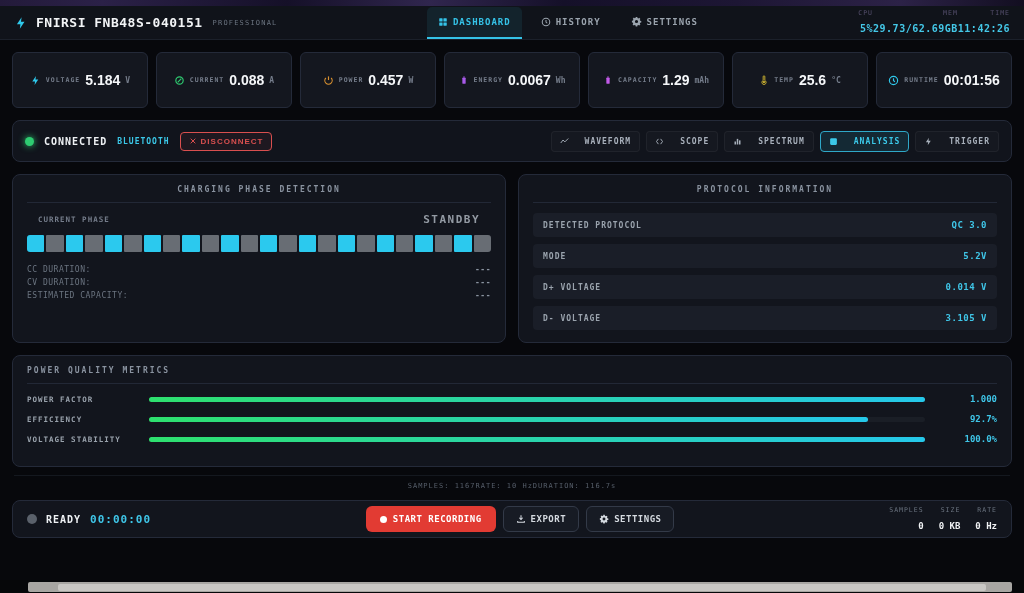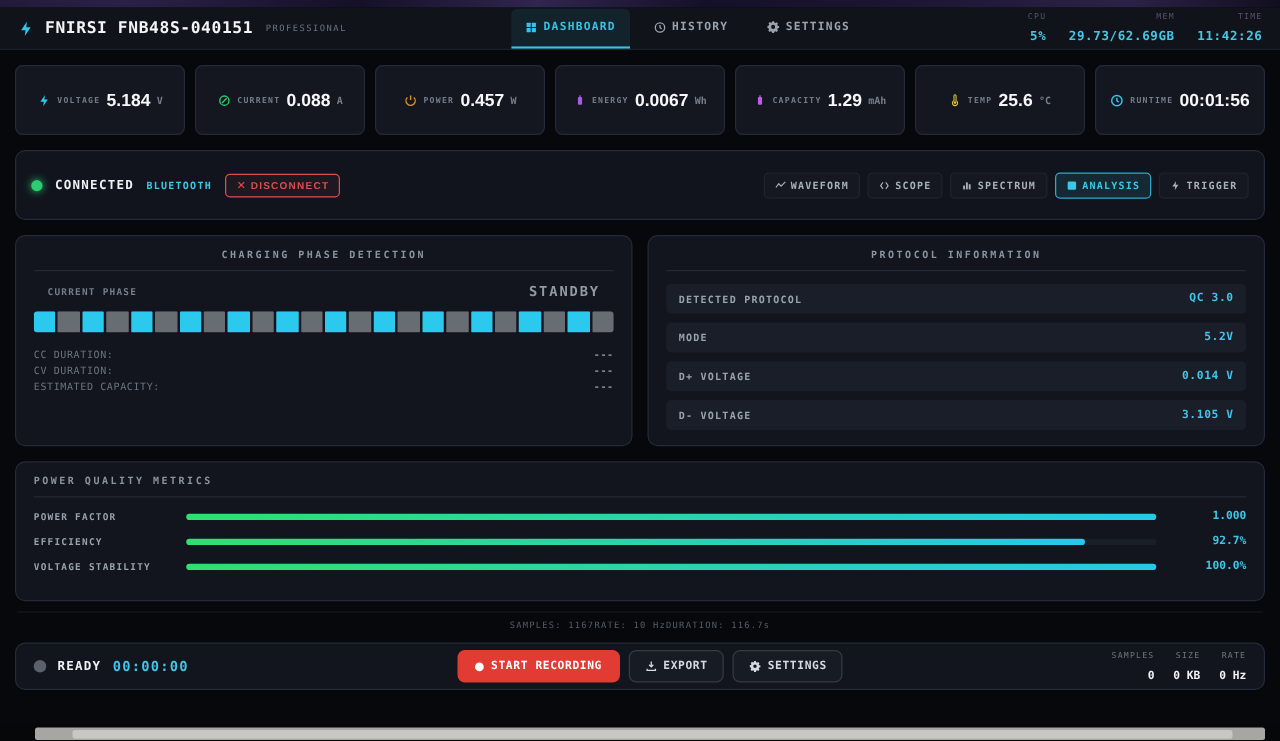--- a/index.html
+++ b/index.html
@@ -18,45 +18,45 @@
     display:flex; align-items:center; justify-content:space-between; padding:0 14px; }
   .brand { display:flex; align-items:center; gap:8px; }
   .logo { color:#2fc9ec; display:flex; }
   .brand-title { font-weight:700; font-size:13px; color:#f2f4f6; letter-spacing:.5px; }
   .brand-badge { font-size:7px; color:#6b7480; letter-spacing:1.2px; margin-left:2px; }
   .tabs { display:flex; gap:8px; align-items:stretch; height:32px; }
   .tab { display:flex; gap:5px; align-items:center; font-weight:700; font-size:9px;
     letter-spacing:1px; color:#9aa3ad; padding:0 11px; cursor:pointer; border-bottom:2px solid transparent; }
   .tab.active { color:#35c3e8; background:rgba(53,195,232,.09); border-bottom:2px solid #35c3e8;
     border-radius:5px 5px 0 0; }
-  .sys-stats { display:flex; gap:18px; }
+  .sys-stats { display:flex; }
   .sys-stat { text-align:right; }
   .sys-stat .lbl { font-size:6.5px; color:#56506e; letter-spacing:1px; display:block; }
   .sys-stat .val { font-size:10px; font-weight:700; color:#44c8e8; letter-spacing:.5px; }
   
   .metrics { display:flex; gap:8px; margin:12px 12px 0; }
   .metric-card { flex:1; height:56px; background:#14171f; border:1px solid #242a39;
     border-radius:6px; display:flex; align-items:center; justify-content:center; gap:5px; }
   .mi { display:flex; align-items:center; }
   .m-label { font-weight:700; font-size:6.5px; color:#757d8b; letter-spacing:1px; }
   .m-value { font-family:"Liberation Sans", sans-serif; font-weight:700; font-size:14px; color:#f5f7f9; }
   .m-unit { font-weight:700; font-size:8px; color:#757d8b; }
   .c-cyan{color:#2fc9ec;} .c-green{color:#2ecc71;} .c-orange{color:#d8902f;}
   .c-purple{color:#a85ae8;} .c-magenta{color:#c25ae8;} .c-yellow{color:#e6c832;}
   
-  .conn-bar { margin:12px; height:56px; background:#11141c; border:1px solid #242a39;
+  .conn-bar { margin:12px; height:42px; background:#11141c; border:1px solid #242a39;
     border-radius:8px; display:flex; align-items:center; padding:0 12px; gap:10px; }
   .conn-dot { width:9px; height:9px; border-radius:50%; background:#2ecc71; box-shadow:0 0 7px #2ecc71; }
   .conn-status { font-weight:700; font-size:10px; color:#eef1f4; letter-spacing:1px; }
   .conn-transport { font-weight:700; font-size:8px; color:#3bc8e8; letter-spacing:1px; }
   .disconnect-btn { display:flex; align-items:center; gap:4px; border:1px solid #d94f4f;
     color:#d94f4f; background:rgba(217,79,79,.07); font-weight:700; font-size:8px;
     letter-spacing:1px; padding:4px 8px; border-radius:4px; cursor:pointer; }
   .view-btns { margin-left:auto; display:flex; gap:6px; align-items:center; }
-  .view-btn { display:flex; align-items:center; gap:4px; font-weight:700; font-size:8px;
+  .view-btn { display:flex; align-items:center; gap:16px; font-weight:700; font-size:8px;
     letter-spacing:1px; color:#a8b0bb; padding:5px 8px; border-radius:4px;
     border:1px solid rgba(255,255,255,.05); background:rgba(255,255,255,.02); cursor:pointer; }
   .view-btn.active { color:#3bc8e8; border-color:#2fa8c8; background:rgba(53,195,232,.12); }
   
   .panels { margin:12px; display:grid; grid-template-columns:1fr 1fr; gap:12px;text-align:center; }
   .panel { background:#12151d; border:1px solid #242a39; border-radius:8px; padding:10px 14px 12px; }
   .panel-title { font-weight:700; font-size:8px; letter-spacing:2px; color:#8a93a0;
     padding-bottom:8px; border-bottom:1px solid #222836; margin-bottom:10px; }
   .phase-row { display:flex; justify-content:space-between; align-items:center; margin:6px 11px 9px; }
   .phase-label { font-weight:700; font-size:7.5px; color:#757d8b; letter-spacing:1px; }

